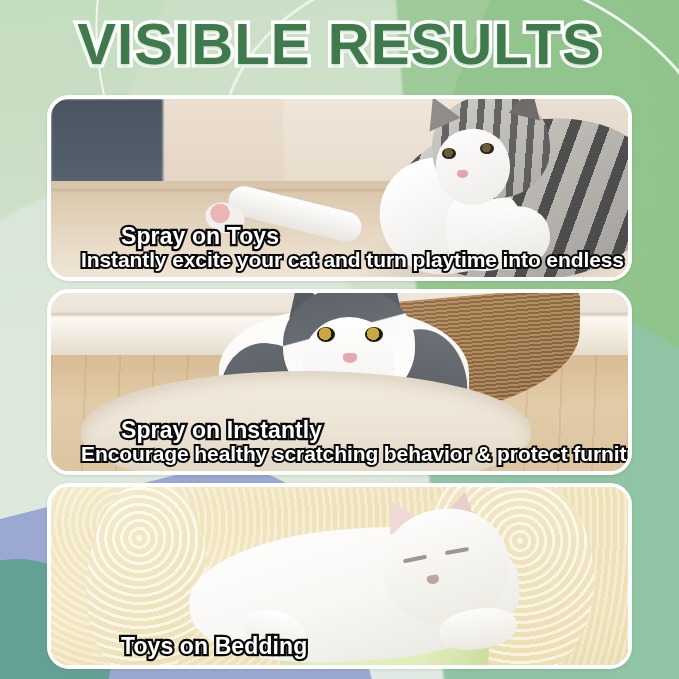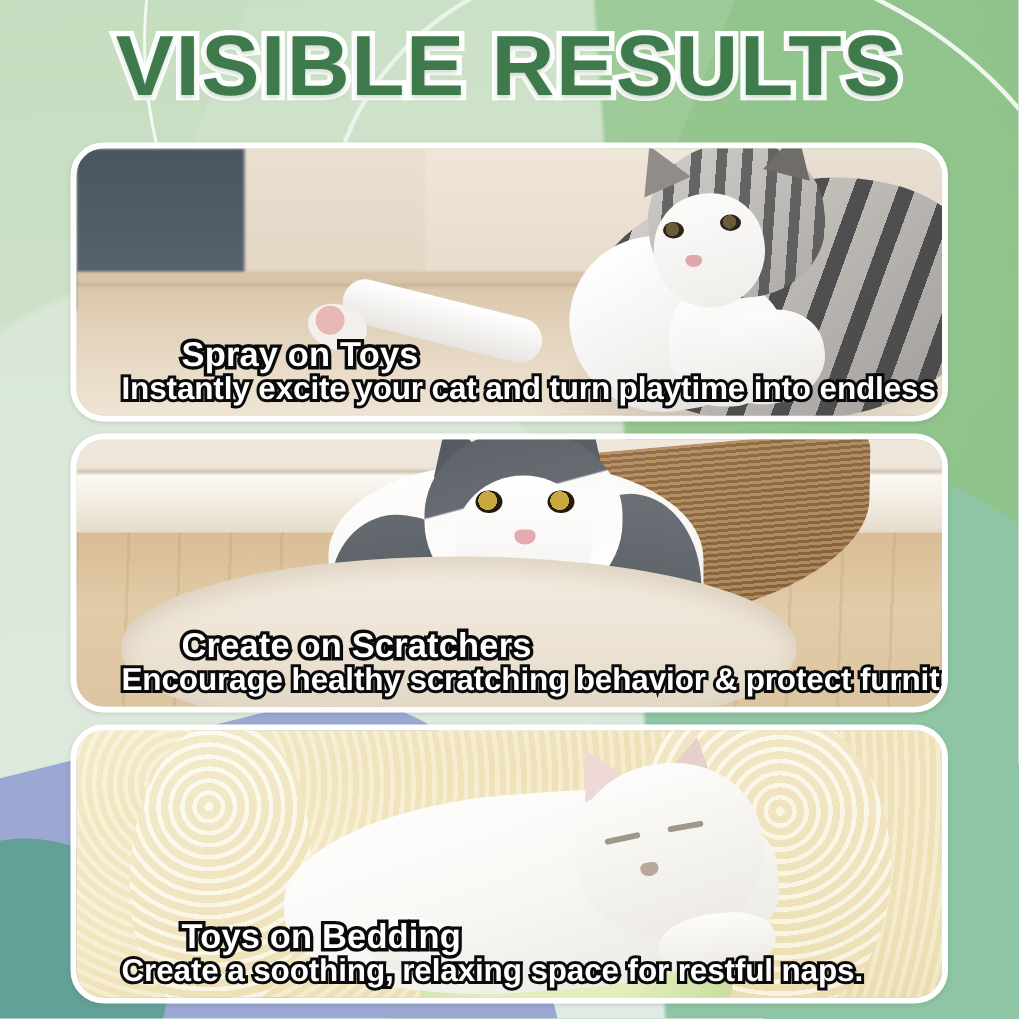--- a/index.html
+++ b/index.html
@@ -543,21 +543,21 @@
         <div class="cat2-head"></div>
         <div class="cat2-face"></div>
         <div class="cat2-eye-l"></div>
         <div class="cat2-eye-r"></div>
         <div class="cat2-nose"></div>
         <div class="p2-bowl-inner"></div>
         <div class="cat2-paw"></div>
         <div class="p2-bowl"></div>
       </div>
       <div class="caption">
-        <span class="cap-title">Create on Scratchers</span>
+        <span class="cap-title">Spray on Instantly</span>
         <span class="cap-sub">Encourage healthy scratching behavior &amp; protect furniture.</span>
       </div>
     </div>
 
     <div class="panel">
       <div class="photo">
         <div class="p3-room"></div>
         <div class="p3-dark"></div>
         <div class="p3-blinds"></div>
         <div class="p3-bed"></div>
@@ -570,18 +570,17 @@
         <div class="cat3-ear-l"></div>
         <div class="cat3-ear-r"></div>
         <div class="cat3-head"></div>
         <div class="cat3-eye-l"></div>
         <div class="cat3-eye-r"></div>
         <div class="cat3-nose"></div>
         <div class="cat3-paw-b"></div>
       </div>
       <div class="caption">
         <span class="cap-title">Toys on Bedding</span>
-        <span class="cap-sub">Create a soothing, relaxing space for restful naps.</span>
       </div>
     </div>
 
   </div>
 </div>
 
 </body></html>

